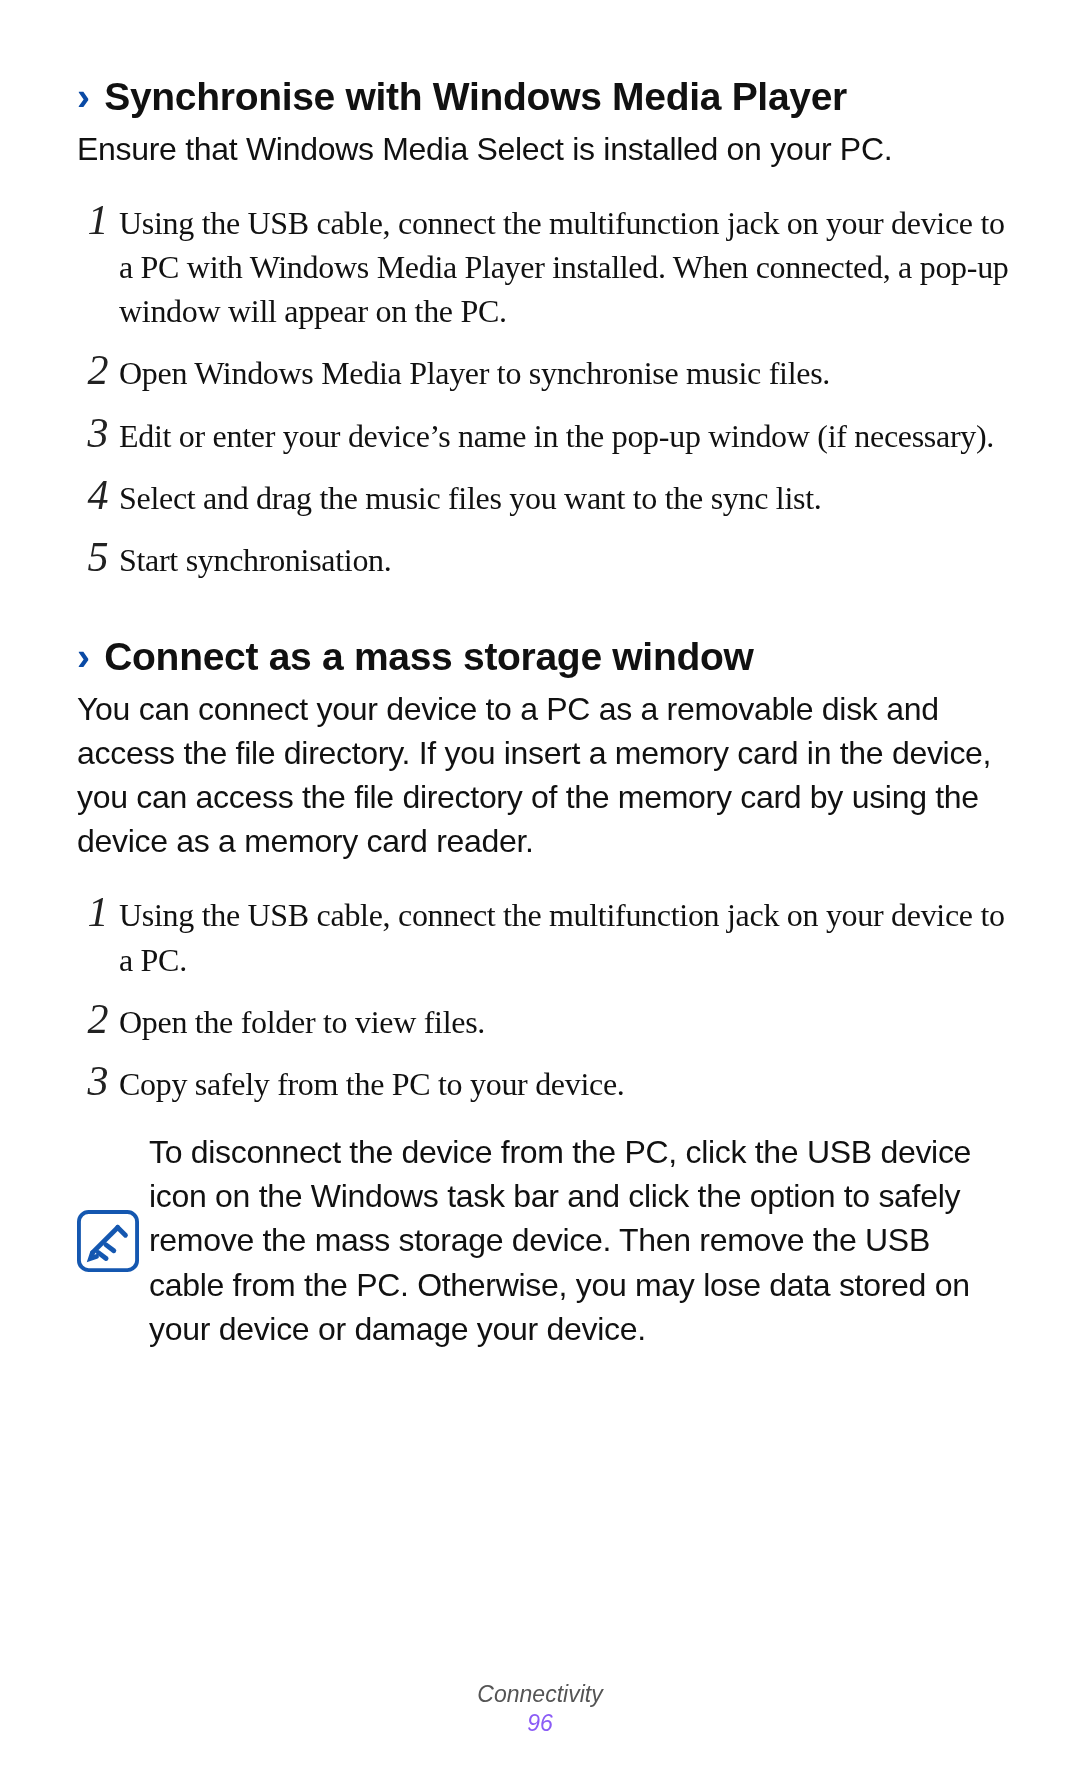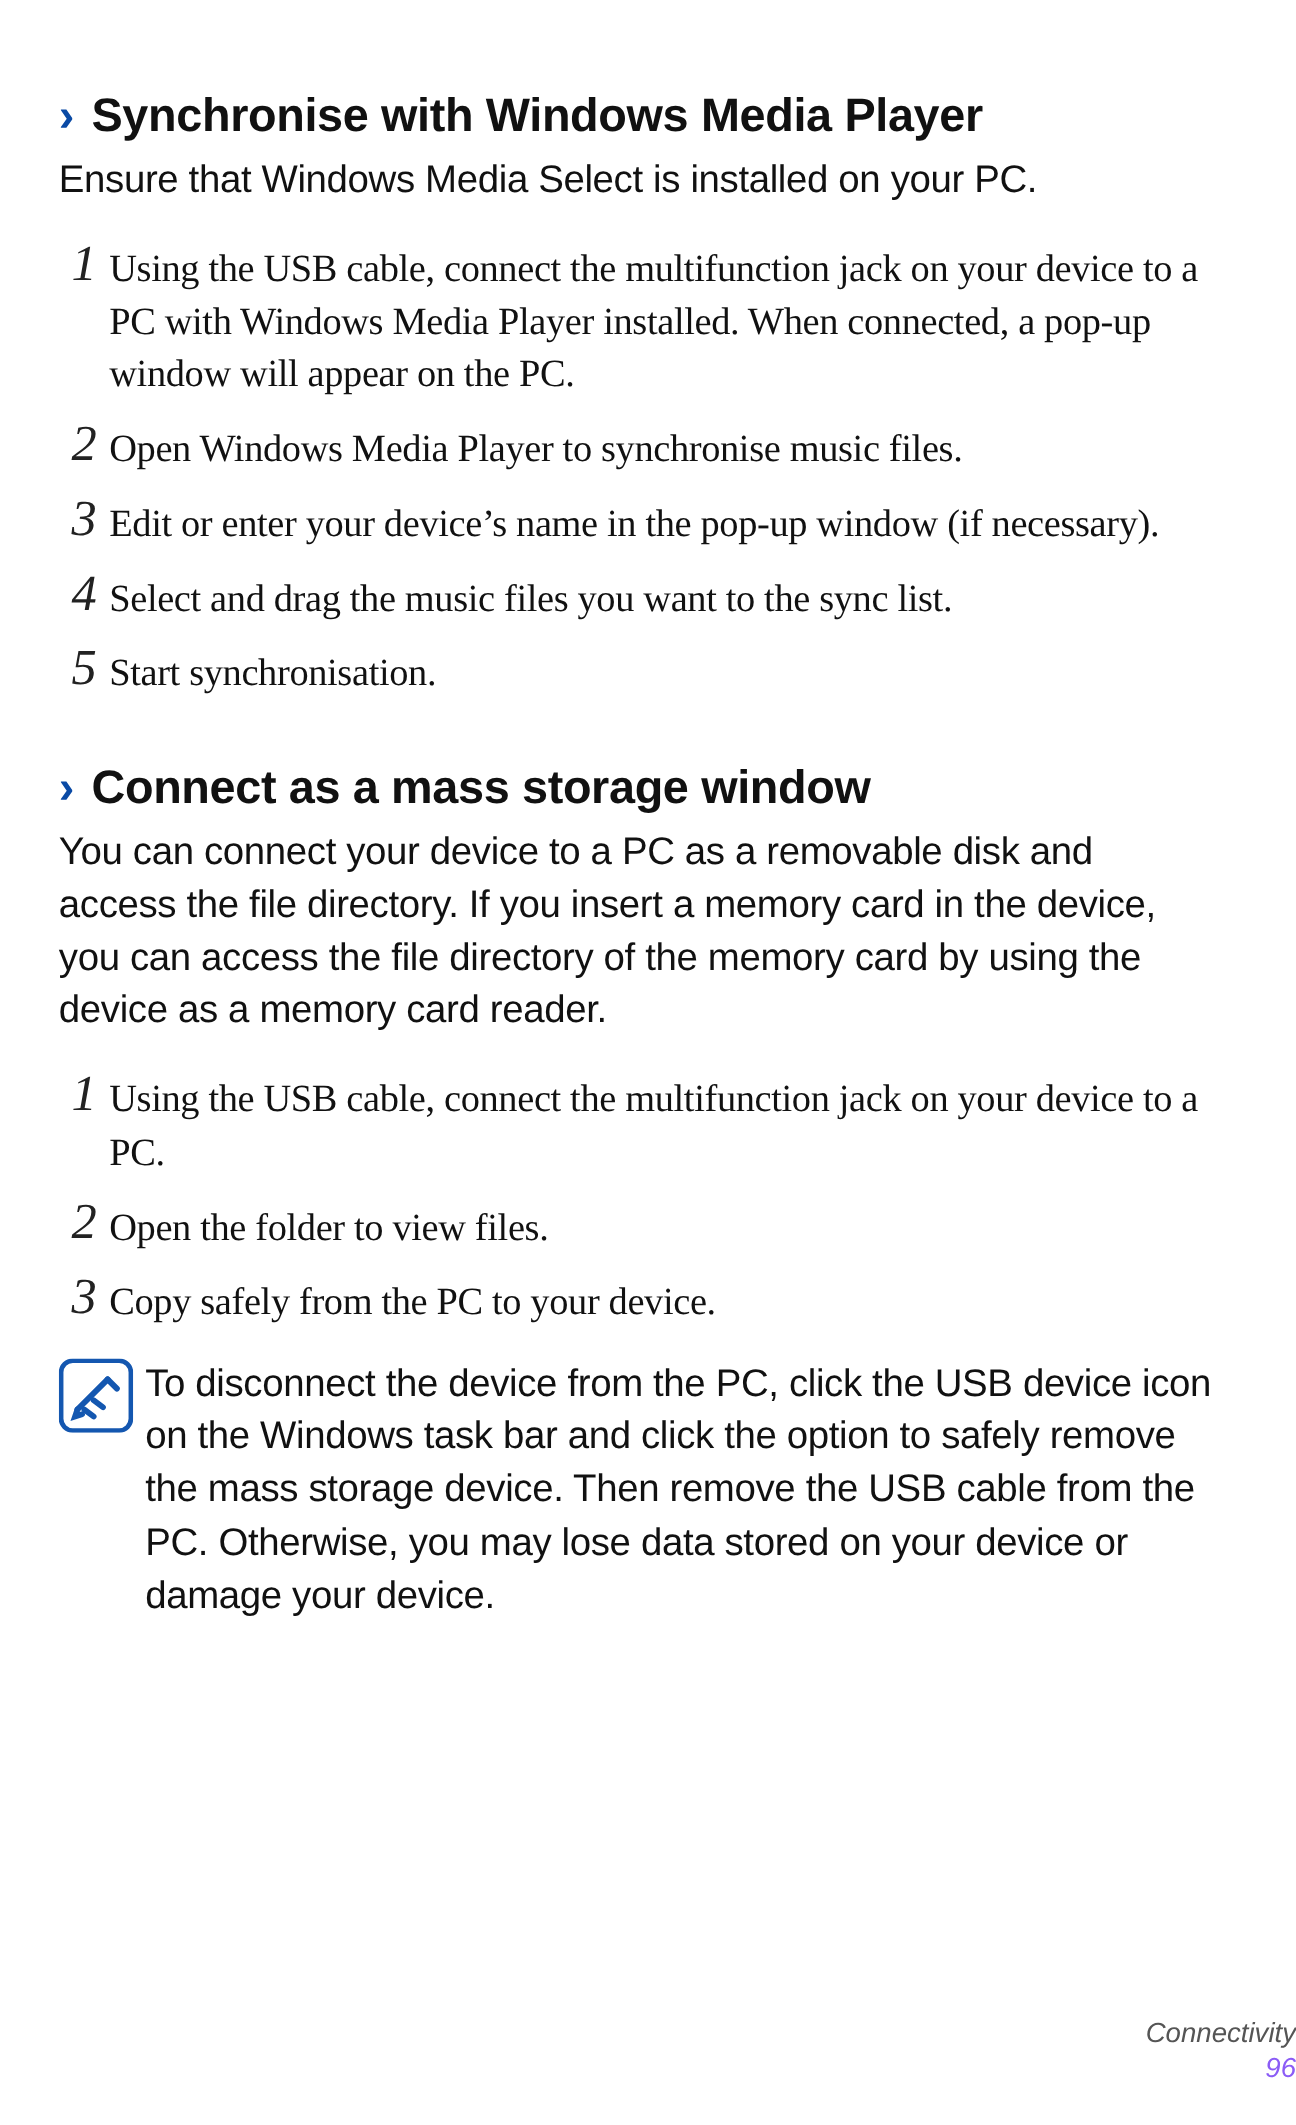--- a/index.html
+++ b/index.html
@@ -10,20 +10,21 @@
   body {
     width: 1080px;
     height: 1771px;
     font-family: "Segoe UI", "Helvetica Neue", Arial, sans-serif;
     color: #111;
     position: relative;
     box-sizing: border-box;
   }
   .page {
     padding: 74px 70px 0 49px;
+    margin-left: 28px;
   }
   .section-title {
     font-size: 39px;
     font-weight: 700;
     line-height: 1.2;
     margin: 0 0 6px 0;
     letter-spacing: -0.3px;
   }
   .chevron {
     display: inline-block;
@@ -63,21 +64,21 @@
     line-height: 1.38;
     padding-top: 2px;
     letter-spacing: -0.3px;
     font-family: Liberation Serif, serif;
   }
   .section2 {
     margin-top: 52px;
   }
   .note-row {
     display: flex;
-    align-items: flex-start;
+    align-items: center;
     margin-top: 24px;
   }
   .note-icon {
     flex: 0 0 62px;
     width: 62px;
     height: 62px;
     margin-right: 10px;
     margin-top: 2px;
     display: flex;
     align-items: center;
@@ -91,21 +92,21 @@
     flex: 1;
     font-size: 32px;
     line-height: 1.38;
     letter-spacing: -0.3px;
   }
   .footer {
     position: absolute;
     bottom: 34px;
     left: 0;
     right: 0;
-    text-align: right;
+    text-align: center;
   }
   .footer-label {
     font-size: 23px;
     font-style: italic;
     color: #555;
     font-family: "Segoe UI", "Helvetica Neue", Arial, sans-serif;
   }
   .footer-page {
     font-size: 23px;
     font-style: italic;

